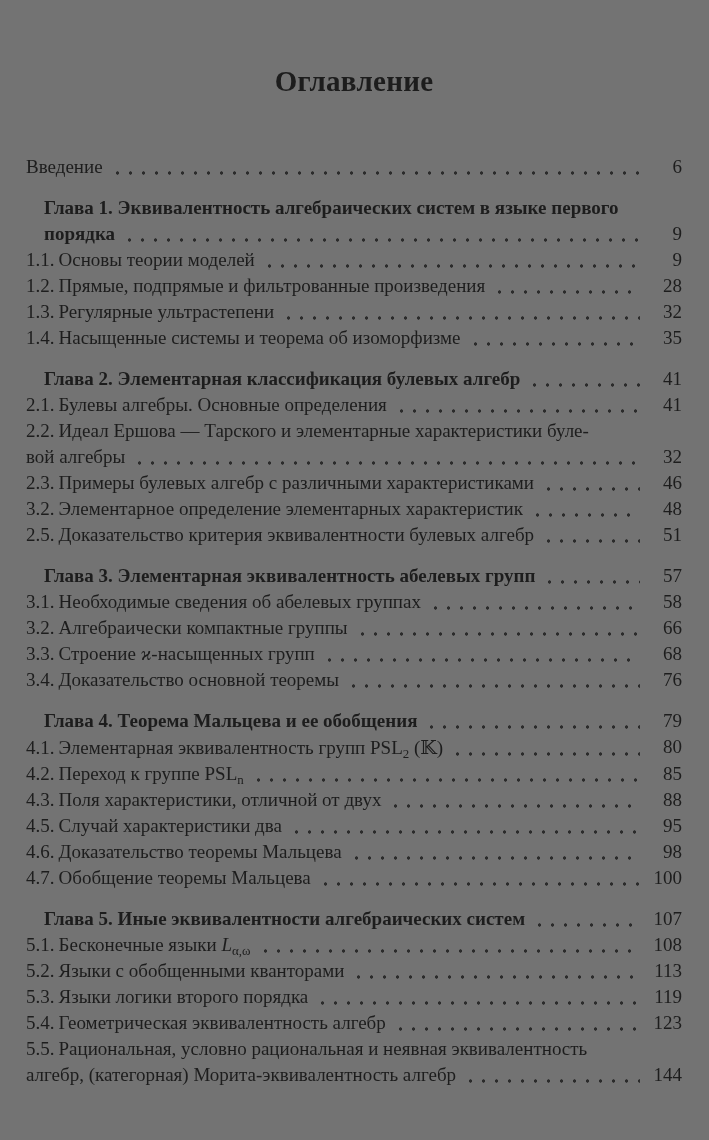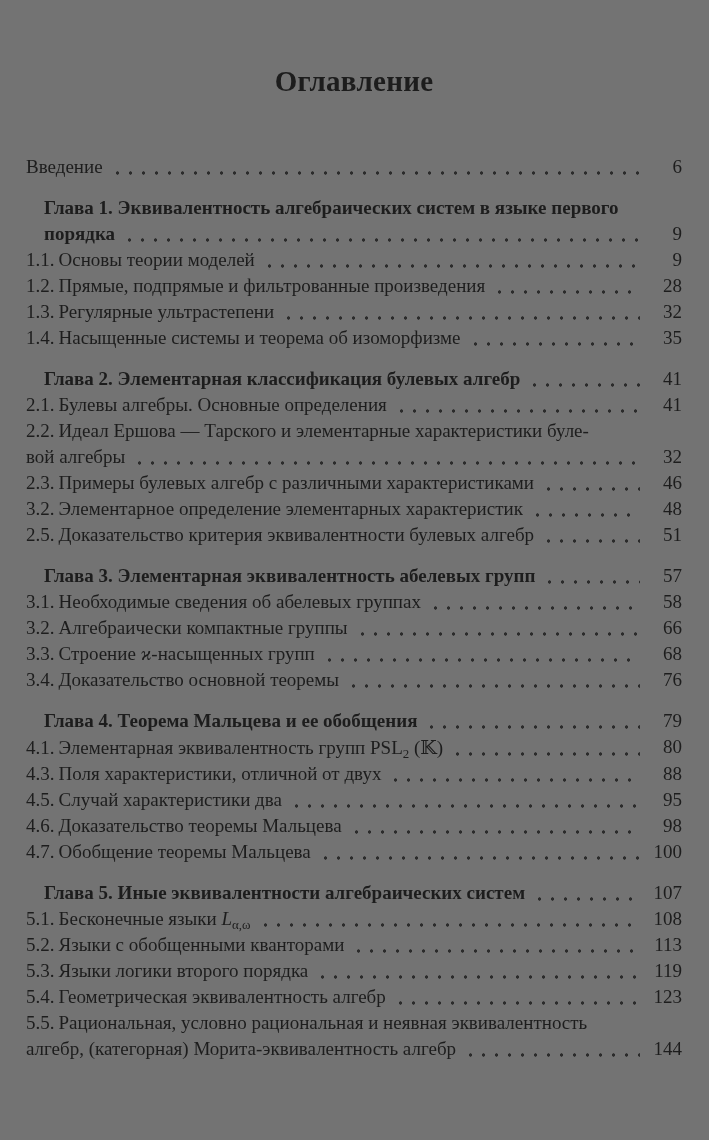--- a/index.html
+++ b/index.html
@@ -197,20 +197,27 @@
       </div>
       <div class="entry">
         <div class="line">
           <span class="text"><span class="seg-num">4.1.</span><span>Элементарная эквивалентность групп PSL</span><span class="seg-sub">2</span><span> (</span><span class="seg-bb">𝕂</span><span>)</span></span>
           <span class="leader"></span>
           <span class="page-num">80</span>
         </div>
       </div>
       <div class="entry">
         <div class="line">
+          <span class="text"><span class="seg-num">4.2.</span><span>Переход к группе PSL</span><span class="seg-sub">n</span></span>
+          <span class="leader"></span>
+          <span class="page-num">85</span>
+        </div>
+      </div>
+      <div class="entry">
+        <div class="line">
           <span class="text"><span class="seg-num">4.3.</span><span>Поля характеристики, отличной от двух</span></span>
           <span class="leader"></span>
           <span class="page-num">88</span>
         </div>
       </div>
       <div class="entry">
         <div class="line">
           <span class="text"><span class="seg-num">4.5.</span><span>Случай характеристики два</span></span>
           <span class="leader"></span>
           <span class="page-num">95</span>

